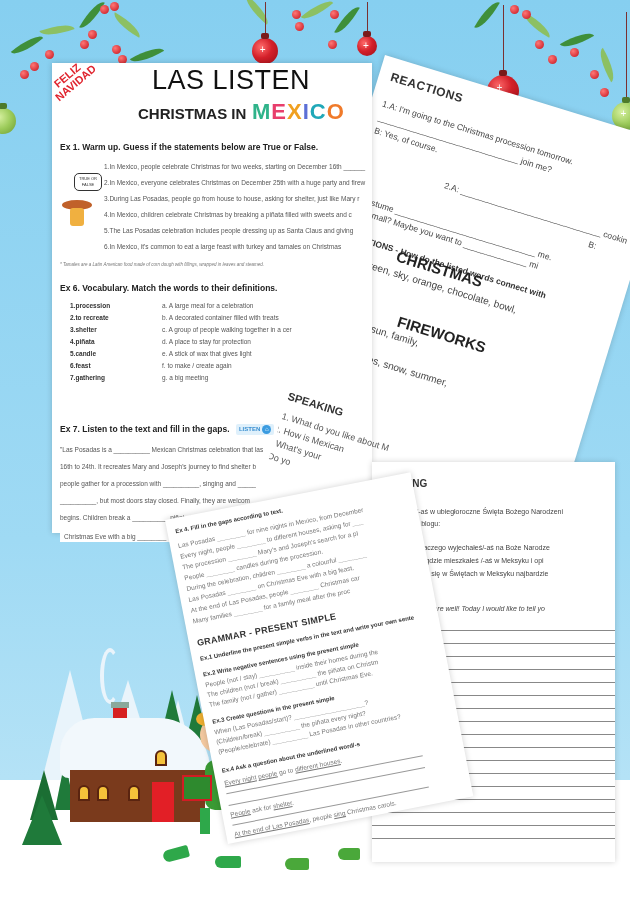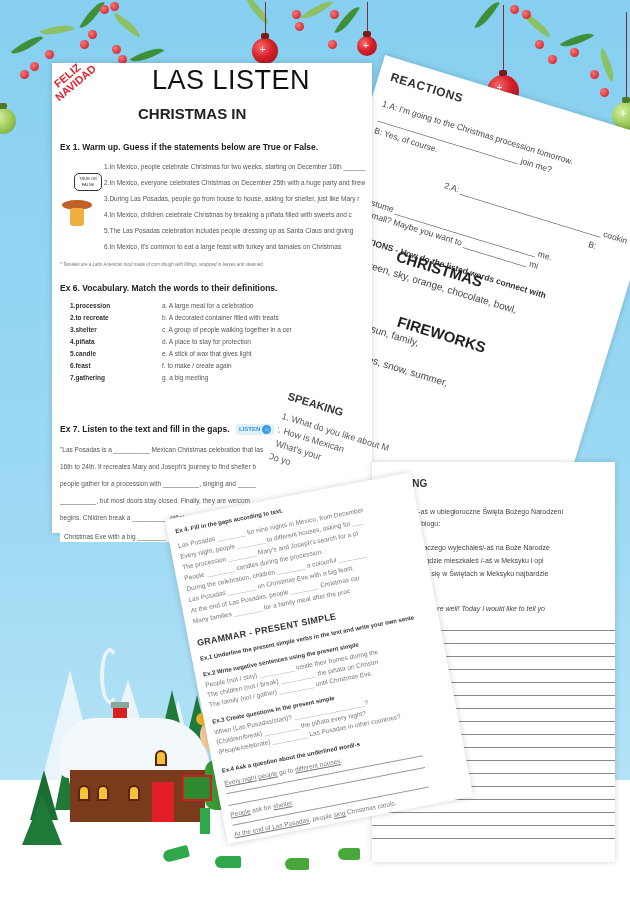--- a/index.html
+++ b/index.html
@@ -241,20 +241,23 @@
   <div class="t conn-list" style="left:15px;top:260px">colour, fire, sun, family,</div>
   <div class="t" style="left:-20px;top:240px;color:#f2c25a;font-size:28px">✺</div>
   <div class="t conn-word" style="left:-10px;top:278px">CAROL</div>
   <div class="t conn-list" style="left:-75px;top:290px">children, hot chocolate, cold, gloves, snow, summer,</div>
 </div>
 
 <div class="page" id="page-main">
   <div class="t stamp" style="white-space:normal;width:46px">FELIZ NAVIDAD</div>
   <div class="t main-title">LAS LISTEN</div>
   <div class="t main-sub" style="top:42px">CHRISTMAS IN</div>
+  <div class="t mexico" style="left:200px;top:36px">
+    <span>M</span><span>E</span><span>X</span><span>I</span><span>C</span><span>O</span>
+  </div>
 
   <div class="t ex-head" style="left:8px;top:79px">Ex 1. Warm up. Guess if the statements below are True or False.</div>
   <div class="t bubble" style="white-space:normal">TRUE OR FALSE</div>
   <div class="t sombrero">
     <div style="position:absolute;left:2px;top:2px;width:30px;height:10px;background:#c0612a;border-radius:50%"></div>
     <div style="position:absolute;left:10px;top:10px;width:14px;height:18px;background:#f0b040;border-radius:3px"></div>
   </div>
   <div class="t stmt" style="left:52px;top:100px">1.In Mexico, people celebrate Christmas for two weeks, starting on December 16th ______</div>
   <div class="t stmt" style="left:52px;top:116px">2.In Mexico, everyone celebrates Christmas on December 25th with a huge party and firew</div>
   <div class="t stmt" style="left:52px;top:132px">3.During Las Posadas, people go from house to house, asking for shelter, just like Mary r</div>

